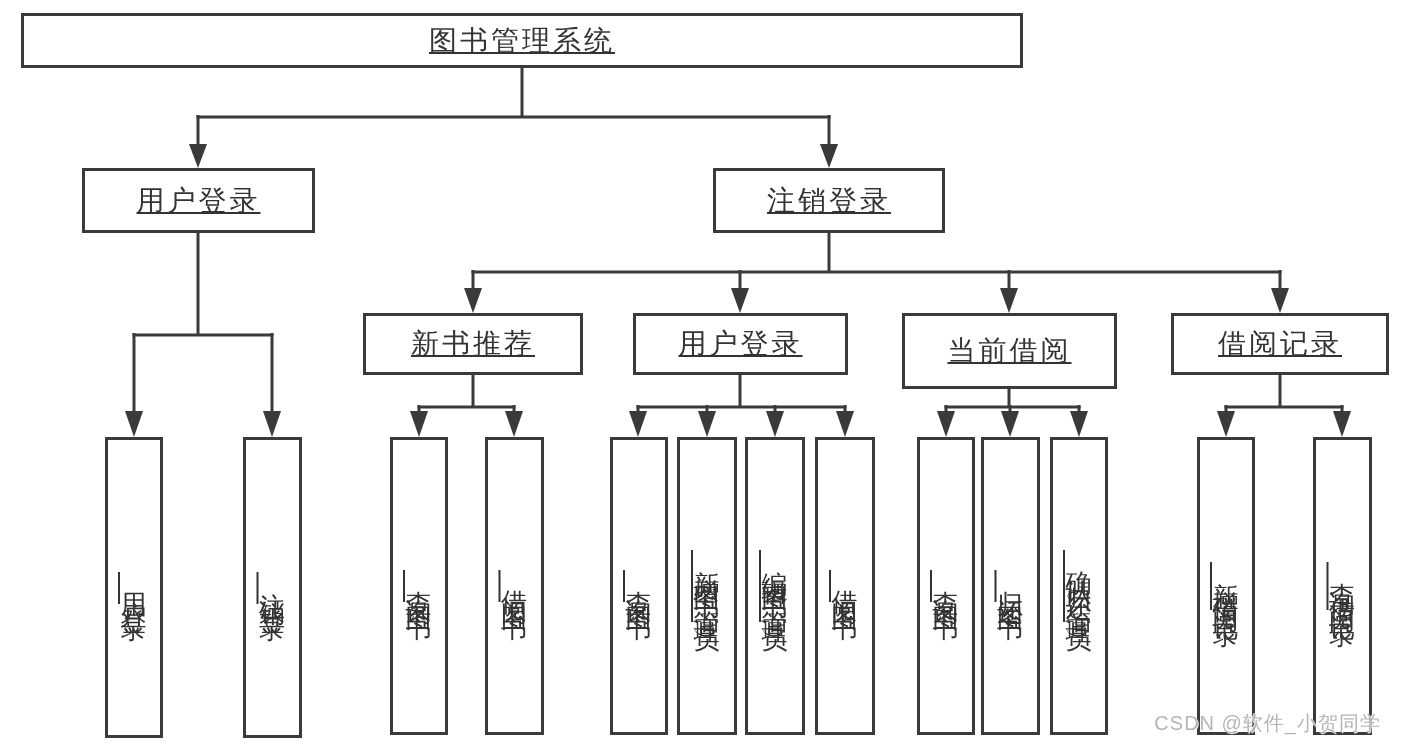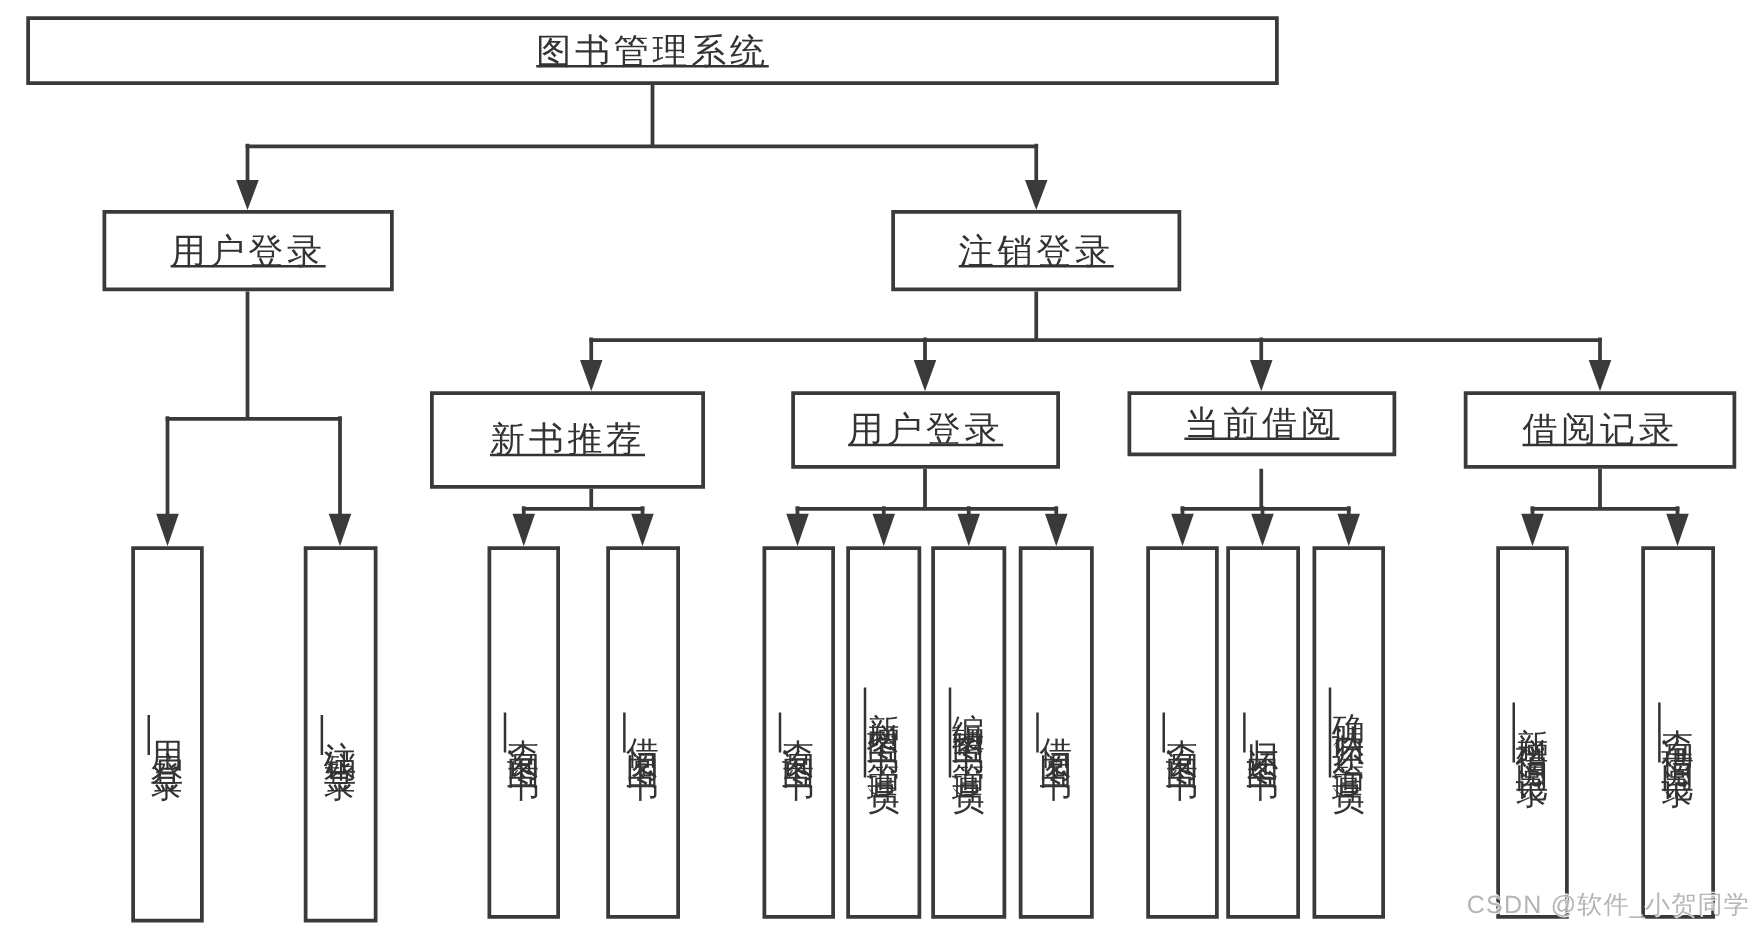--- a/index.html
+++ b/index.html
@@ -39,21 +39,21 @@
   .vbox span{
     writing-mode:vertical-rl;
     text-orientation:mixed;
     font-size:26px;
     letter-spacing:8px;
     color:var(--text);
     line-height:1;
   }
   .watermark{
     position:absolute;
-    top:710px;right:5px;
+    top:710px;right:24px;
     z-index:2;
     font-size:20px;
     letter-spacing:1px;
     color:var(--watermark);
     text-shadow:1px 1px 0 rgba(255,255,255,.85), -1px -1px 0 rgba(255,255,255,.85);
     white-space:nowrap;
   }
 </style>
 </head>
 <body>
@@ -133,27 +133,27 @@
     <span>图书管理系统</span>
   </div>
 
   <div class="node hbox" style="left:82px;top:168px;width:233px;height:65px">
     <span>用户登录</span>
   </div>
   <div class="node hbox" style="left:713px;top:168px;width:232px;height:65px">
     <span>注销登录</span>
   </div>
 
-  <div class="node hbox" style="left:344px;top:313px;width:220px;height:78px">
+  <div class="node hbox" style="left:363px;top:313px;width:220px;height:62px">
     <span>新书推荐</span>
   </div>
   <div class="node hbox" style="left:633px;top:313px;width:215px;height:62px">
     <span>用户登录</span>
   </div>
-  <div class="node hbox" style="left:902px;top:313px;width:215px;height:52px">
+  <div class="node hbox" style="left:902px;top:313px;width:215px;height:76px">
     <span>当前借阅</span>
   </div>
   <div class="node hbox" style="left:1171px;top:313px;width:218px;height:62px">
     <span>借阅记录</span>
   </div>
 
   <div class="node vbox" style="left:105px;top:437px;width:58px;height:301px">
     <span>用户登录</span>
   </div>
   <div class="node vbox" style="left:243px;top:437px;width:59px;height:301px">

